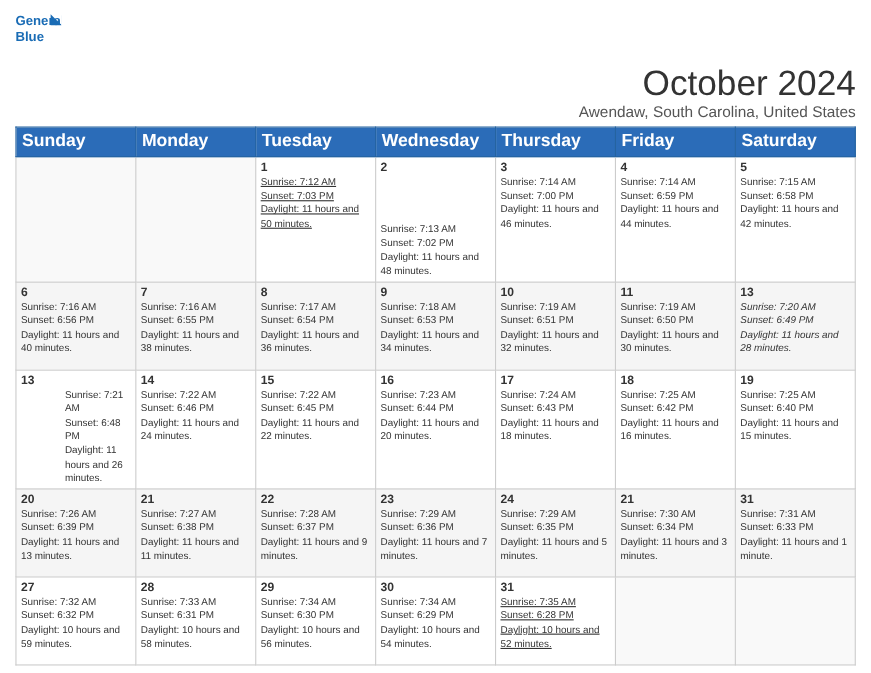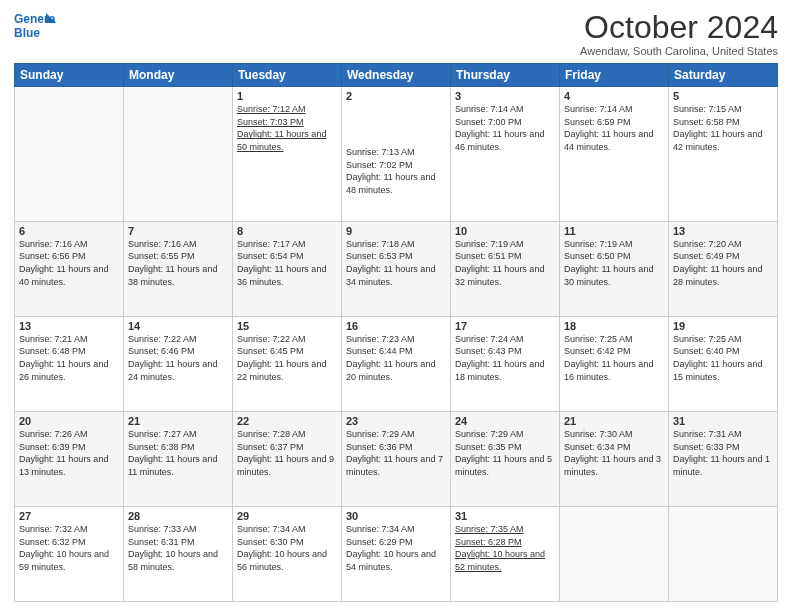--- a/index.html
+++ b/index.html
@@ -29,36 +29,37 @@
       gap: 4px;
     }
     .title-block {
       text-align: right;
     }
     .month-title {
       font-size: 32px;
       font-weight: normal;
       color: #333;
       line-height: 1.1;
+      margin-top: 48px;
     }
     .subtitle {
-      font-size: 11px;
+      font-size: 14px;
       color: #555;
     }
     .calendar {
       flex: 1;
       border: 1px solid #ccc;
       border-collapse: collapse;
       width: 100%;
       table-layout: fixed;
     }
     .calendar th {
       background: #2b6cb8;
       color: #fff;
-      font-size: 12px;
+      font-size: 16px;
       font-weight: bold;
       padding: 4px 5px;
       text-align: left;
       border: 1px solid #2563a0;
     }
     .calendar td {
       border: 1px solid #ccc;
       vertical-align: top;
       padding: 3px 4px;
       font-size: 9.5px;
@@ -183,29 +184,29 @@
 Daylight: 11 hours and 32 minutes.</div>
           </td>
           <td>
             <span class="day-num">11</span>
             <div class="day-info" style="white-space: pre-line;">Sunrise: 7:19 AM
 Sunset: 6:50 PM
 Daylight: 11 hours and 30 minutes.</div>
           </td>
           <td>
             <span class="day-num">13</span>
-            <div class="day-info" style="white-space: pre-line;">Sunrise: 7:20 AM
+            <div class="day-info" style="white-space: pre-line; font-style: italic;">Sunrise: 7:20 AM
 Sunset: 6:49 PM
 Daylight: 11 hours and 28 minutes.</div>
           </td>
         </tr>
         <tr>
           <td>
             <span class="day-num">13</span>
-            <div class="day-info" style="white-space: pre-line;">Sunrise: 7:21 AM
+            <div class="day-info" style="white-space: pre-line; margin-left: 40px;">Sunrise: 7:21 AM
 Sunset: 6:48 PM
 Daylight: 11 hours and 26 minutes.</div>
           </td>
           <td>
             <span class="day-num">14</span>
             <div class="day-info" style="white-space: pre-line;">Sunrise: 7:22 AM
 Sunset: 6:46 PM
 Daylight: 11 hours and 24 minutes.</div>
           </td>
           <td>

